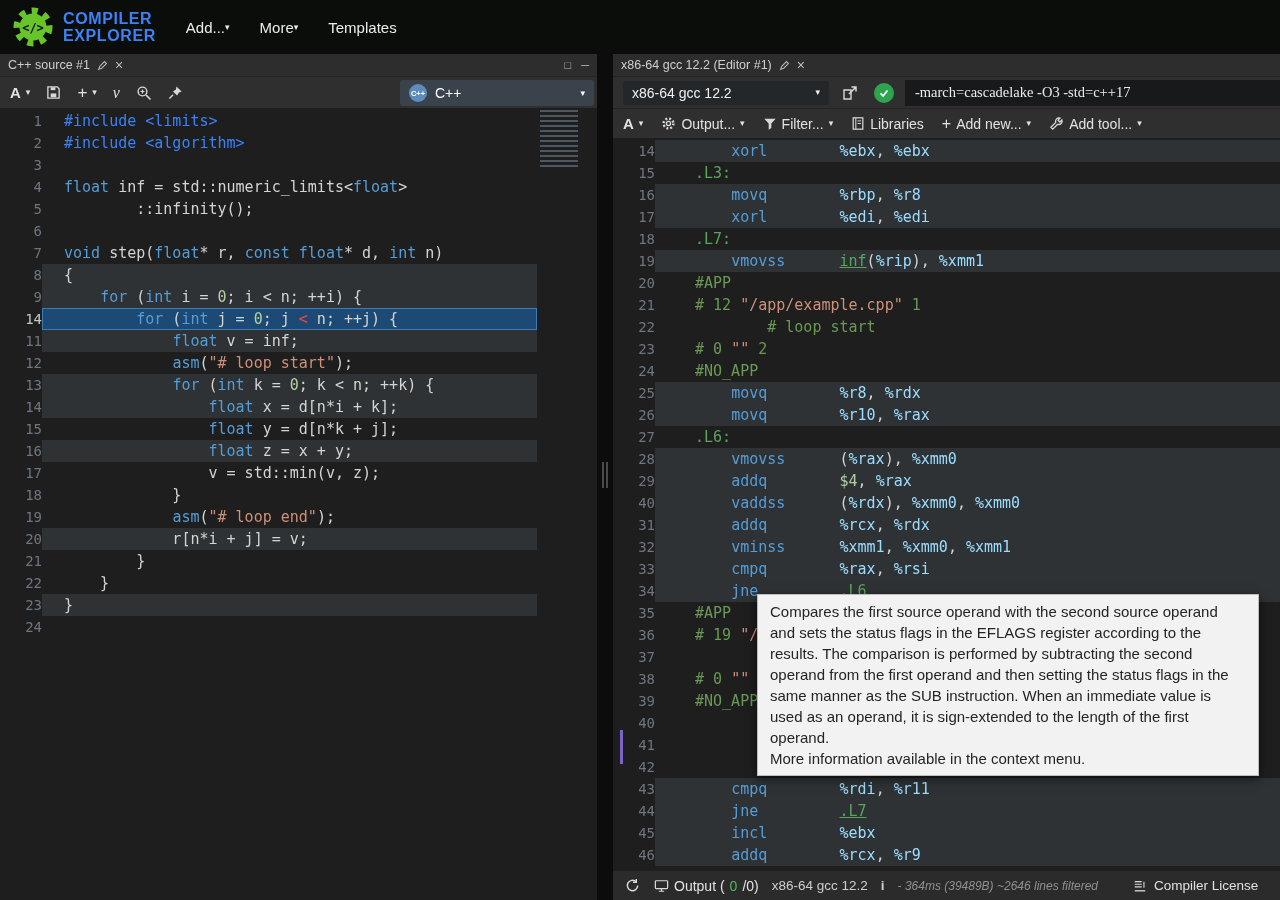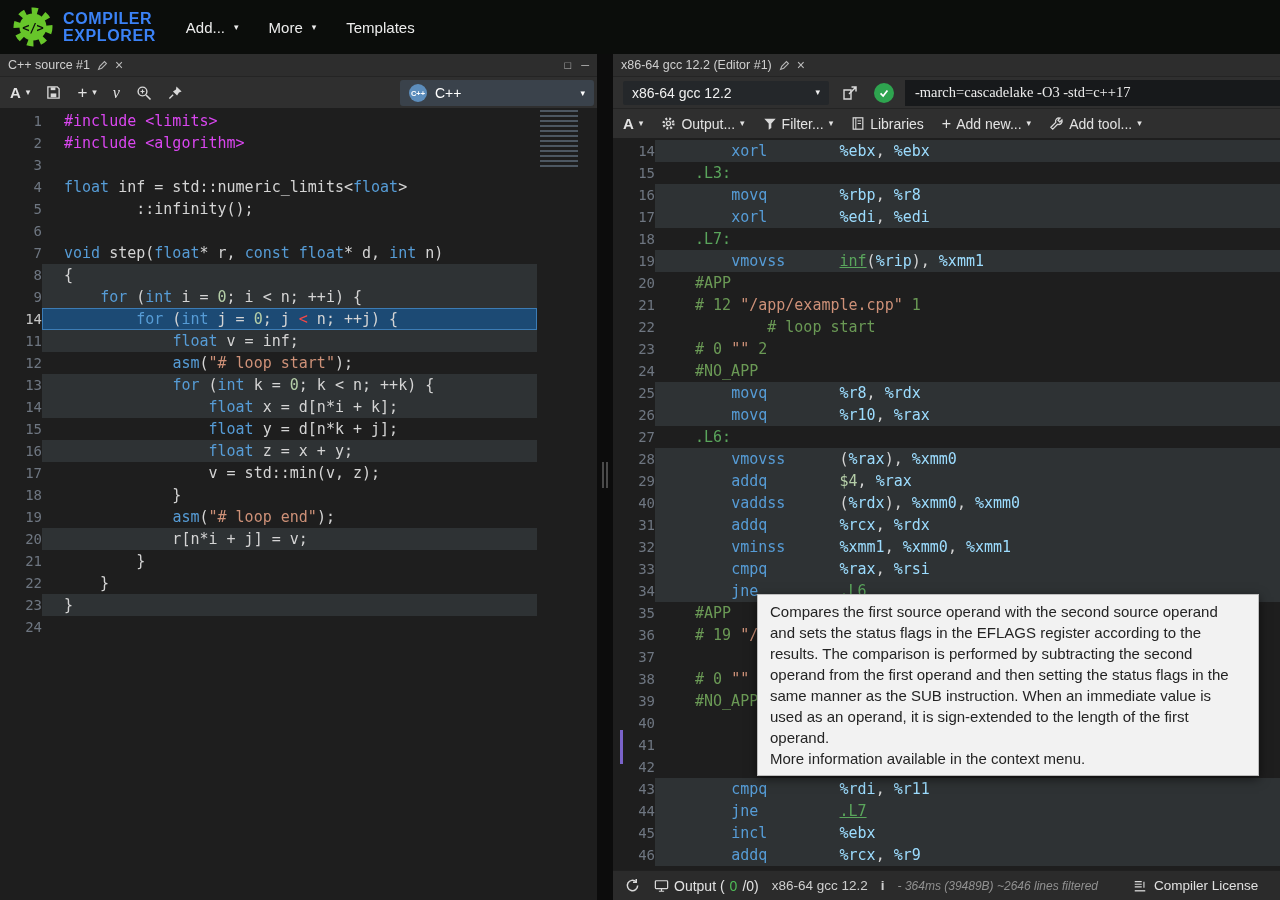--- a/index.html
+++ b/index.html
@@ -2,21 +2,21 @@
 <html><head>
 <meta charset="utf-8">
 <style>
 *{margin:0;padding:0;box-sizing:border-box}
 html,body{width:1280px;height:900px;background:#1e1e1e;overflow:hidden;font-family:"Liberation Sans",sans-serif}
 svg{display:block}
 
 #nav{position:absolute;left:0;top:0;width:1280px;height:54px;background:#0b0d0b;display:flex;align-items:center;padding:0 12px;z-index:5}
 #logo{display:flex;align-items:center;gap:9px;cursor:pointer}
 .logo-text{color:#3b82f6;font-weight:bold;font-size:16px;line-height:17px;letter-spacing:.6px}
-.nav-item{color:#ececec;font-size:15px;margin-left:30px;display:flex;align-items:center;gap:9px;cursor:pointer}
+.nav-item{color:#ececec;font-size:15px;margin-left:30px;display:flex;align-items:center;gap:0;cursor:pointer}
 .caret{font-size:9px;color:inherit;line-height:1}
 
 .pane{position:absolute;top:54px;background:#1e1e1e;overflow:hidden}
 #left-pane{left:0;width:597px;height:648px}
 #divider{position:absolute;left:597px;top:54px;width:16px;height:846px;background:#0c0c0c}
 #divider .handle{position:absolute;left:5px;top:408px;width:6px;height:26px;border-left:2px solid #4a4a4a;border-right:2px solid #4a4a4a}
 #right-pane{left:613px;width:729px;height:846px}
 .tabbar{height:22px;background:#2d2d2d;display:flex;align-items:center;padding:0 8px;gap:7px;font-size:12.5px;color:#cfcfcf}
 .tab-close{font-size:14px;color:#bdbdbd;cursor:pointer;line-height:1}
 .win-icons{margin-left:auto;display:flex;gap:10px;color:#bdbdbd;font-size:11px}
@@ -45,21 +45,21 @@
 #cpp-editor .row{padding-right:60px}
 #asm-editor .row{padding-right:12px}
 .ln{width:42px;text-align:right;color:#6e7681;flex:none;font-size:14px}
 .ln.active{color:#c6c6c6}
 .ct{flex:1;white-space:pre}
 #cpp-editor .ct{padding-left:22px}
 #asm-editor .ct{padding-left:40px}
 .row.hl-g .ct{background:#2e3234}
 .row.hl-b .ct{background:#1c4a74;box-shadow:inset 0 0 0 1px #3c7cb5}
 .t-pl{color:#d4d4d4}.t-kw{color:#569cd6}.t-num{color:#b5cea8}.t-str{color:#ce9178}
-.t-cm{color:#6a9955}.t-dir{color:#d946ef}.t-red{color:#f44747}
+.t-cm{color:#6a9955}.t-dir{color:#3b82f6}.t-red{color:#f44747}
 .t-lbl{color:#5aa55c}.t-reg{color:#9cdcfe}.t-lnk{color:#5aa55c;text-decoration:underline}
 #minimap{position:absolute;right:19px;top:2px;width:38px;height:58px;background:repeating-linear-gradient(to bottom,rgba(140,165,190,.5) 0 2px,rgba(30,30,30,0) 2px 5px);opacity:.85}
 #asm-decoration{position:absolute;left:7px;top:592px;width:3px;height:34px;background:#7a63c9}
 #asm-scrollbar{position:absolute;right:2px;top:4px;width:10px;height:330px;background:#424242;opacity:.6;border-radius:2px}
 
 #statusbar{position:absolute;left:0;bottom:0;width:100%;height:30px;background:#2b2b2b;border-top:1px solid #202020;display:flex;align-items:center;padding:0 10px;gap:13px;color:#cfcfcf;font-size:13.5px}
 .ok-count{color:#4fbb57}
 .timing{font-style:italic;font-size:12px;color:#909090}
 #license-btn{margin-left:22px;display:flex;align-items:center;gap:7px;color:#e0e0e0;cursor:pointer}
 

